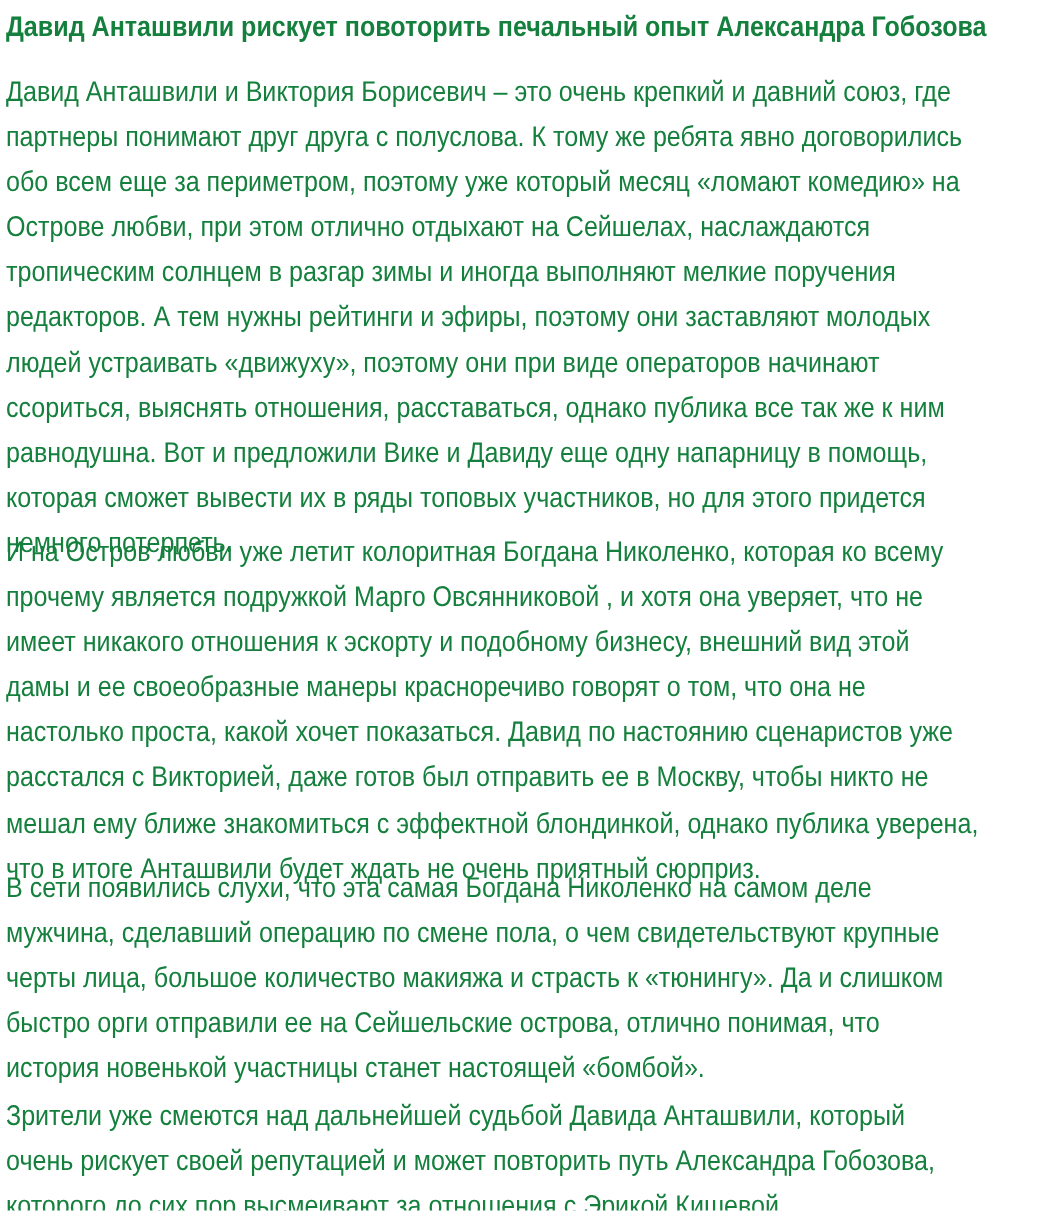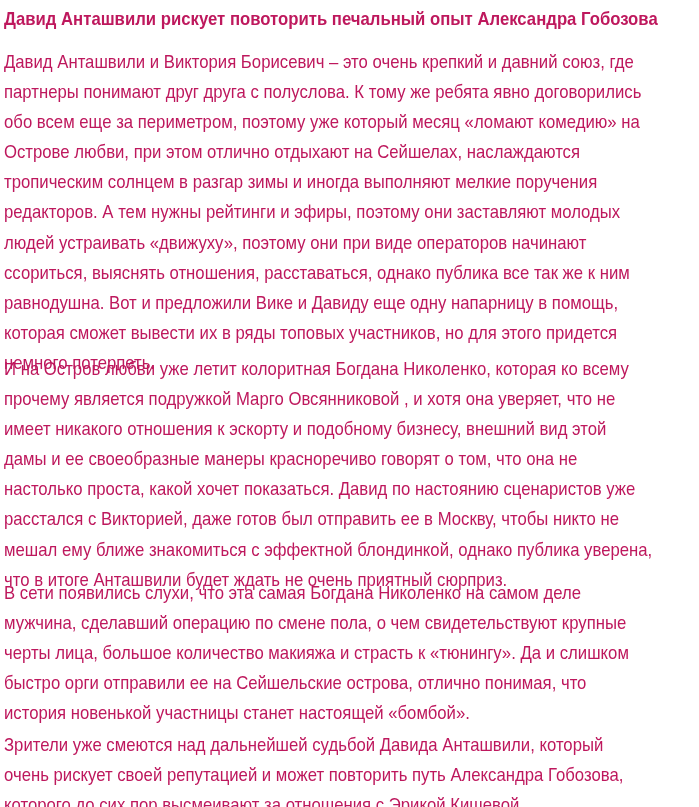--- a/index.html
+++ b/index.html
@@ -1,21 +1,21 @@
 <!DOCTYPE html>
 <html><head>
 <meta charset="utf-8">
 <style>
   html, body { margin: 0; padding: 0; background: #ffffff; }
   body { width: 699px; height: 807px; overflow: hidden; }
   .page {
     position: relative;
     width: 699px; height: 807px;
     font-family: "Liberation Sans", sans-serif;
-    color: #be185d;
+    color: #15803d;
     border-radius: 25px;
   }
   .title, .para {
     margin: 0;
     font-size: 19px;
     white-space: nowrap;
     transform-origin: 0 0;
   }
   .title {
     position: absolute; left: 4px; top: 6px;

